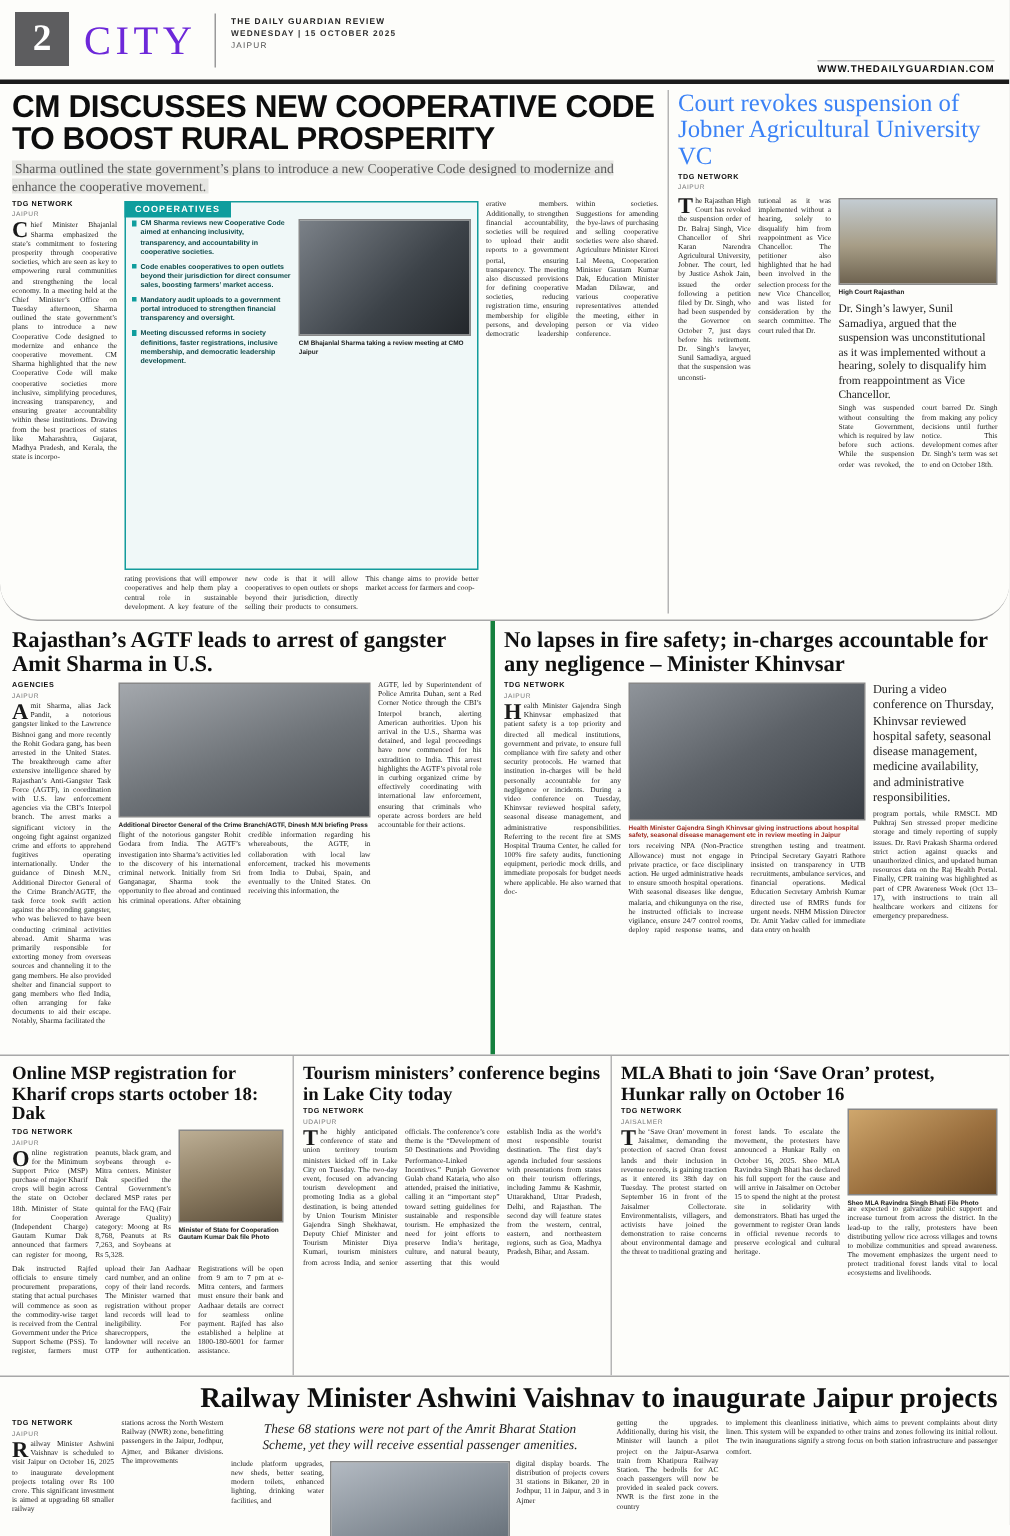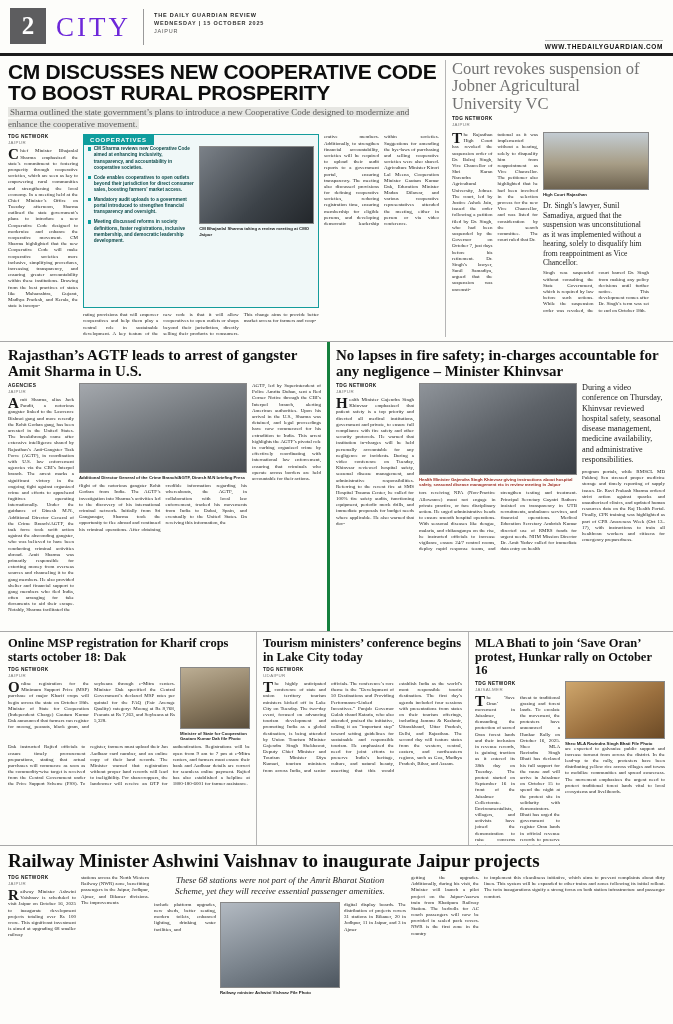--- a/index.html
+++ b/index.html
@@ -33,21 +33,21 @@
   .bodytext { font-size:5px; line-height:1.24; text-align:justify; color:#1a1a1a; }
   .cols2 { column-count:2; column-gap:5px; }
   .cols3 { column-count:3; column-gap:5px; }
   .drop::first-letter { float:left; font-size:15px; line-height:12px; padding-right:1.5px; font-weight:bold; }
   .caption { font:bold 4.3px/1.2 "Liberation Sans", sans-serif; color:#222; margin-top:2px; }
   .caption.red { color:#9c2b21; }
   .photo { width:100%; border:0.5px solid #888; }
   .pullquote { font-size:7.6px; line-height:1.25; color:#222;
     font-family:"Liberation Serif", serif; }
   
-  .band1 { height:286px; padding:4px 24px 4px 8px; }
+  .band1 { height:358px; padding:4px 8px 4px 8px;border-radius:25px; }
   .lead { width:438px; border-right:1px solid #b5b5b5; padding-right:6px; display:flex; flex-direction:column; }
   .lead h1 { font:800 21px/1 "Liberation Sans", sans-serif; letter-spacing:-0.3px; color:#0e0e0e; margin:1px 0 4px; }
   .subhead { font-size:9px; line-height:1.3; color:#5a5a5a; margin-bottom:4px; }
   .subhead span { background:#e6e6e2; padding:0 2px; }
   .lead-cols { display:flex; gap:5px; flex:1; min-height:0; }
   .lead .colA { width:70px; }
   .coop-wrap { width:236px; display:flex; flex-direction:column; }
   .coop-box { border:1px solid #149c9c; background:#f0f8f8; position:relative; padding:11px 4px 4px; flex:1; }
   .coop-tab { position:absolute; top:-1px; left:-1px; background:#0f9d9d; color:#fff;
     font:bold 6px/1 "Liberation Sans", sans-serif; letter-spacing:0.8px; padding:2.5px 7px; }
@@ -56,21 +56,21 @@
   .coop-list li { display:flex; gap:2.5px; font:bold 4.7px/1.3 "Liberation Sans", sans-serif;
     color:#0c4a4a; margin-bottom:4px; text-align:left; }
   .coop-list .sq { width:3.2px; height:3.2px; background:#0f9d9d; flex:none; margin-top:1px; }
   .coop-photo-col { flex:1; display:flex; flex-direction:column; }
   .photo-cm { height:78px; background:linear-gradient(135deg,#7b8188 0%,#3c4248 60%,#23272b 100%); }
   .lead-bottom { margin-top:4px; }
   .lead .colB { flex:1; }
   .court { flex:1; padding-left:6px; display:flex; flex-direction:column; }
   .court-top { display:flex; gap:5px; }
   .court-headwrap { flex:1; }
-  .court h2 { font:normal 16.5px/1.05 "Liberation Serif", serif; color:#737373; margin-bottom:4px; }
+  .court h2 { font:normal 16.5px/1.05 "Liberation Serif", serif; color:#3b82f6; margin-bottom:4px; }
   .court-right { width:106px; flex:none; }
   .photo-court { height:58px; background:linear-gradient(180deg,#c3ccd2 0%,#a79d86 55%,#6e6350 100%); }
   .court-cols { display:flex; gap:5px; flex:1; margin-top:2px; min-height:0; }
   .court-cols .c { flex:1; }
   .court-quote { margin:4px 0 3px; }
   
   .band2 { height:290px; }
   .agtf { width:330px; border-right:3px solid #15803d; padding:5px 6px 4px 8px; display:flex; flex-direction:column; }
   .agtf h2, .fire h2 { font:bold 15px/1.07 "Liberation Serif", serif; color:#101010; margin-bottom:4px; }
   .agtf-cols { display:flex; gap:5px; flex:1; min-height:0; }
@@ -83,37 +83,37 @@
   .fire-cols { display:flex; gap:5px; flex:1; min-height:0; }
   .fire .colA { width:78px; }
   .fire-mid { width:158px; display:flex; flex-direction:column; }
   .photo-fire { height:92px; background:linear-gradient(150deg,#8f949a 0%,#5d6268 50%,#3a3f45 100%); }
   .fire-mid .bodytext { margin-top:3px; flex:1; min-height:0; }
   .fire-right { flex:1; display:flex; flex-direction:column; }
   .fire-right .pullquote { font-size:8.2px; margin-bottom:4px; }
   
   .band3 { height:214px; }
   .band3 h2 { font:bold 12.5px/1.08 "Liberation Serif", serif; margin-bottom:3px; color:#101010; }
-  .msp { width:257px; border-right:1px solid #b5b5b5; padding:5px 6px 4px 8px; display:flex; flex-direction:column; }
+  .msp { width:196px; border-right:1px solid #b5b5b5; padding:5px 6px 4px 8px; display:flex; flex-direction:column; }
   .msp-top { display:flex; gap:5px; }
   .msp-top .left { flex:1; }
   .msp-photo-col { width:70px; flex:none; }
   .photo-dak { height:62px; background:linear-gradient(165deg,#bcae94 0%,#8a7a60 55%,#5c4f3c 100%); }
   .msp-bottom { margin-top:3px; flex:1; min-height:0; }
   .tourism { width:212px; border-right:1px solid #b5b5b5; padding:5px 6px 4px 6px; display:flex; flex-direction:column; }
   .tourism .bodytext { flex:1; min-height:0; }
   .oran { flex:1; padding:5px 8px 4px 6px; display:flex; flex-direction:column; }
   .oran-cols { display:flex; gap:5px; flex:1; min-height:0; }
   .oran-cols .left { flex:1; }
   .oran-right { width:100px; flex:none; display:flex; flex-direction:column; }
   .photo-bhati { height:58px; background:linear-gradient(150deg,#cfa76d 0%,#9a6f3e 55%,#6b4a26 100%); }
   .oran-right .pullquote { font-size:7.2px; margin:4px 0 3px; }
   
   .band4 { height:170px; border-bottom:none; padding:5px 8px 6px; display:block; }
-  .band4 h2 { font:bold 19px/1.05 "Liberation Serif", serif; margin-bottom:4px; color:#0f0f0f; }
+  .band4 h2 { font:bold 19px/1.05 "Liberation Serif", serif; margin-bottom:4px; color:#0f0f0f;text-align:right; }
   .rail-cols { display:flex; gap:5px; height:132px; }
   .rail-cols .nc { width:68px; flex:none; }
   .rail-center { width:252px; flex:none; display:flex; flex-direction:column; }
   .rail-deck { font-style:italic; font-size:8.8px; line-height:1.3; text-align:center;
     padding:0 8px 4px; color:#1d1d1d; }
   .rail-mid { display:flex; gap:4px; flex:1; min-height:0; }
   .rail-mid .tc { width:62px; flex:none; }
   .rail-photo-col { flex:1; }
   .photo-rail { height:86px; background:linear-gradient(160deg,#b3bac2 0%,#7b848d 55%,#4d565f 100%); }
   .rail-cols .ec { flex:1; }

